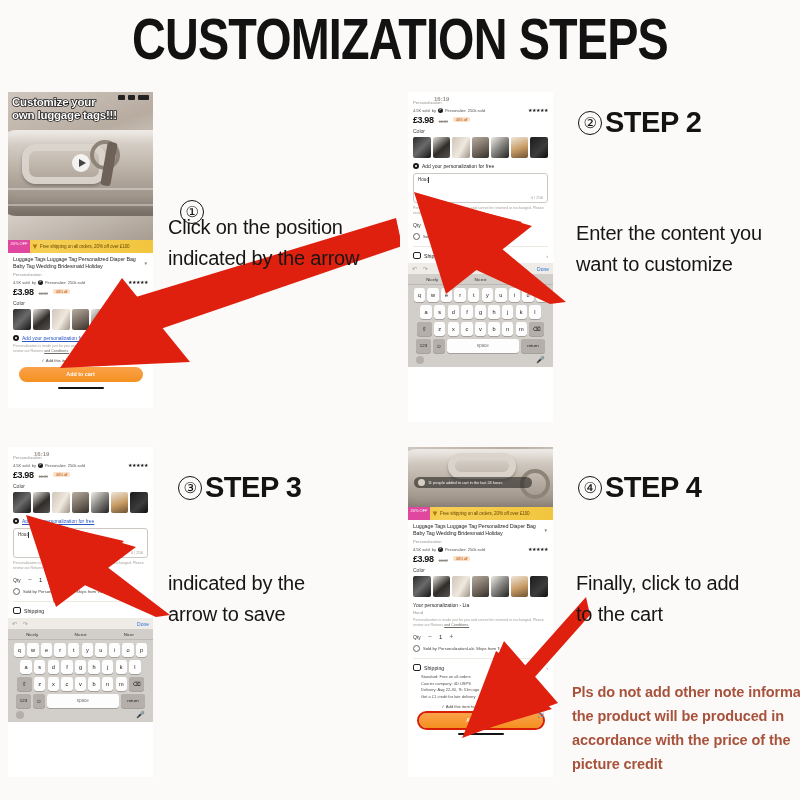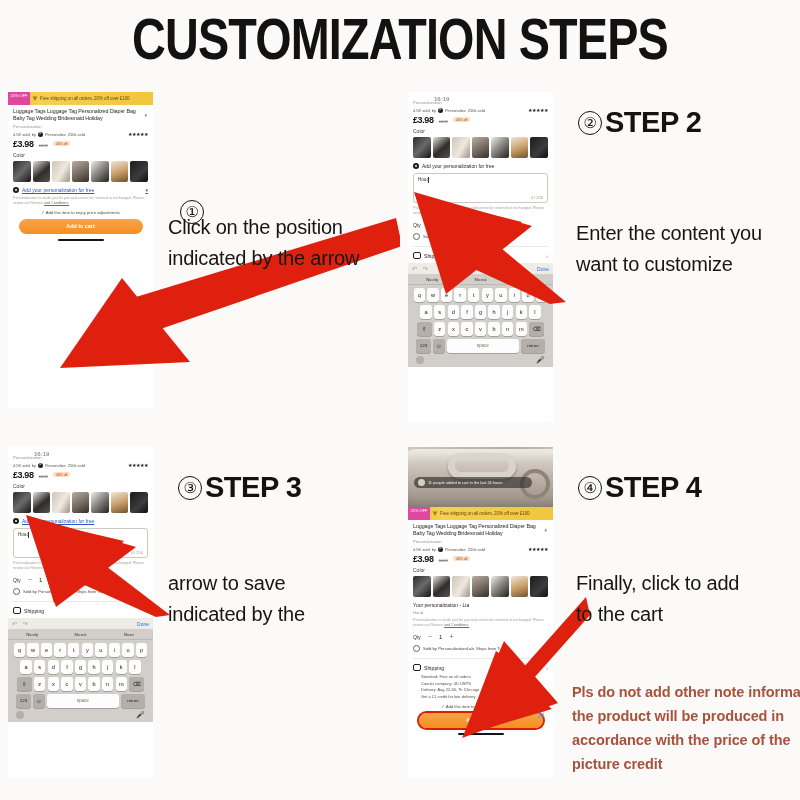--- a/index.html
+++ b/index.html
@@ -267,20 +267,38 @@
 </head>
 <body>
 
 <div class="page">
 
   <div class="title">CUSTOMIZATION STEPS</div>
 
   <div class="cell cell-1">
     <div class="phone">
 
+      <div class="hero">
+        <div class="case"></div>
+        <div class="handle"></div>
+        <div class="ring"></div>
+        <div class="strap"></div>
+        <div class="ridge" style="top:96px"></div>
+        <div class="ridge" style="top:112px"></div>
+        <div class="hero-text">
+          <span>Customize your</span>
+          <span>own luggage tags!!!</span>
+        </div>
+        <div class="statusbar">
+          <i></i>
+            <i></i>
+            <i class="bat"></i>
+        </div>
+        <div class="play"></div>
+      </div>
 
       <div class="promo">
         <div class="badge">20% OFF</div>
         <div class="cone">▼</div>
         <div class="ptext">Free shipping on all orders, 20% off over £100</div>
       </div>
 
       <div class="pbody">
         <div class="ptitle">
           <span>Luggage Tags Luggage Tag Personalized Diaper Bag Baby Tag Wedding Bridesmaid Holiday</span>
@@ -591,22 +609,22 @@
     <svg class="arrow" style="left:24px;top:64px;" width="148" height="110" viewBox="0 0 148 110">
       <polygon points="146,108 78,56 100,34 6,12 30,96 56,76 132,110" fill="#e0200f"></polygon>
       <polygon points="2,8 112,40 32,100" fill="#e0200f"></polygon>
     </svg>
 
     <div class="steplabel" style="left:178px;top:28px;">
       <span class="circ">③</span>
       <span>STEP 3</span>
     </div>
     <div class="stepdesc" style="left:168px;top:125px;">
+      <span>indicated by the</span>
       <span>arrow to save</span>
-      <span>indicated by the</span>
     </div>
   </div>
 
   <div class="cell cell-4">
     <div class="phone" style="top:4px;height:330px">
 
       <div class="hero hero4">
         <div class="case" style="top:2px;height:66px"></div>
         <div class="handle" style="left:40px;top:6px;width:54px;height:12px"></div>
         <div class="ring" style="left:112px;top:22px"></div>

